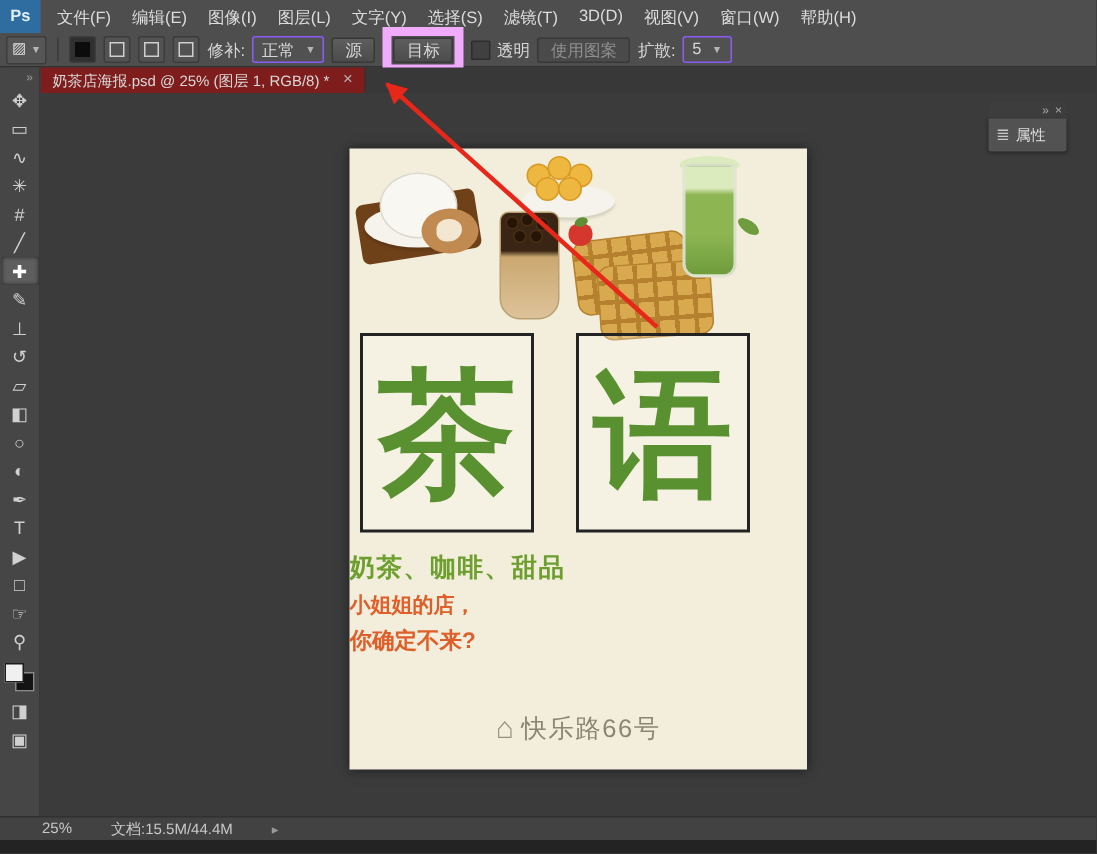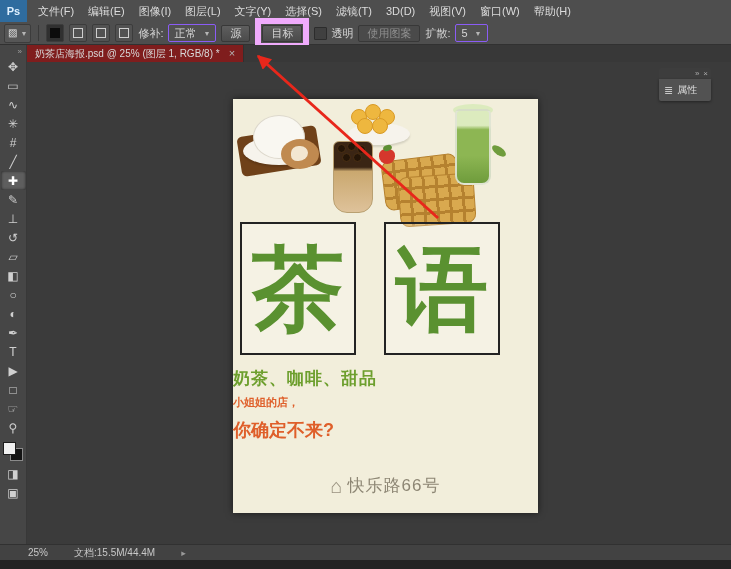--- a/index.html
+++ b/index.html
@@ -85,22 +85,22 @@
   .matcha-foam{left:220px;top:5px;width:40px;height:12px;background:#dcebbe;border-radius:50%;}
   .matcha-leaf{left:258px;top:48px;width:16px;height:8px;background:#6f9c3c;border-radius:50%;transform:rotate(35deg);}
   
   .frame{position:absolute;top:123px;width:116px;height:133px;border:2px solid #232323;
     display:flex;align-items:center;justify-content:center;background:rgba(255,255,255,.25);}
   .frame-left{left:7px;} .frame-right{left:151px;}
   .frame-char{font-family:"DejaVu Serif",serif;font-size:92px;font-weight:bold;color:#5a9130;line-height:1;}
   
   .poster-line{position:absolute;width:100%;text-align:left;font-weight:bold;}
   .tagline{top:268px;color:#6d9f2e;font-size:17px;letter-spacing:1px;}
-  .line2{top:296px;color:#df5f2a;font-size:11px;}
-  .line3{top:319px;color:#df5f2a;font-size:18px;}
+  .line2{top:296px;color:#df5f2a;font-size:14px;}
+  .line3{top:319px;color:#df5f2a;font-size:15px;}
   .address-row{position:absolute;top:375px;width:100%;display:flex;justify-content:center;
     align-items:center;gap:5px;color:#8d8674;}
   .house{font-size:20px;color:#9a9280;line-height:1;}
   .address-text{font-size:17px;letter-spacing:1px;}
   
   .properties-panel{position:absolute;right:20px;top:68px;width:52px;z-index:5;}
   .pp-header{height:11px;background:#3d3d3d;display:flex;justify-content:flex-end;align-items:center;
     gap:4px;padding:0 3px;color:#aaaaaa;font-size:8px;border-radius:2px 2px 0 0;}
   .pp-body{height:22px;background:#525252;display:flex;align-items:center;gap:4px;padding:0 5px;
     color:#dddddd;font-size:10px;border-radius:0 0 2px 2px;box-shadow:0 1px 3px rgba(0,0,0,.4);}

